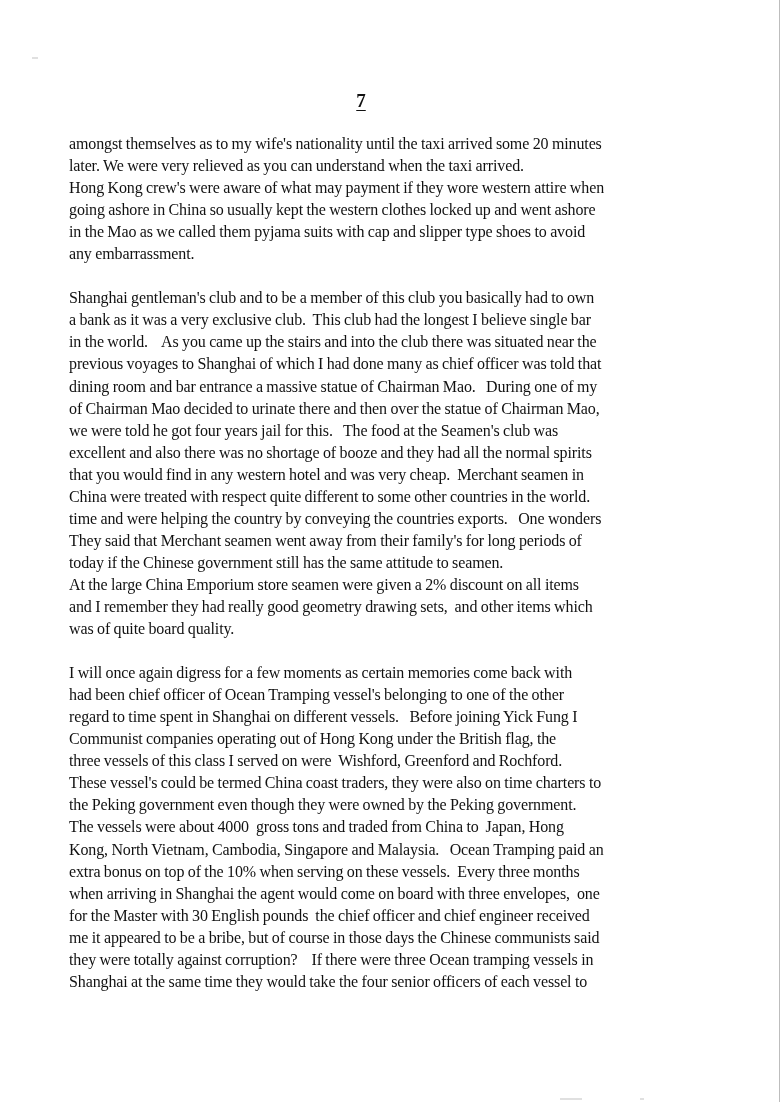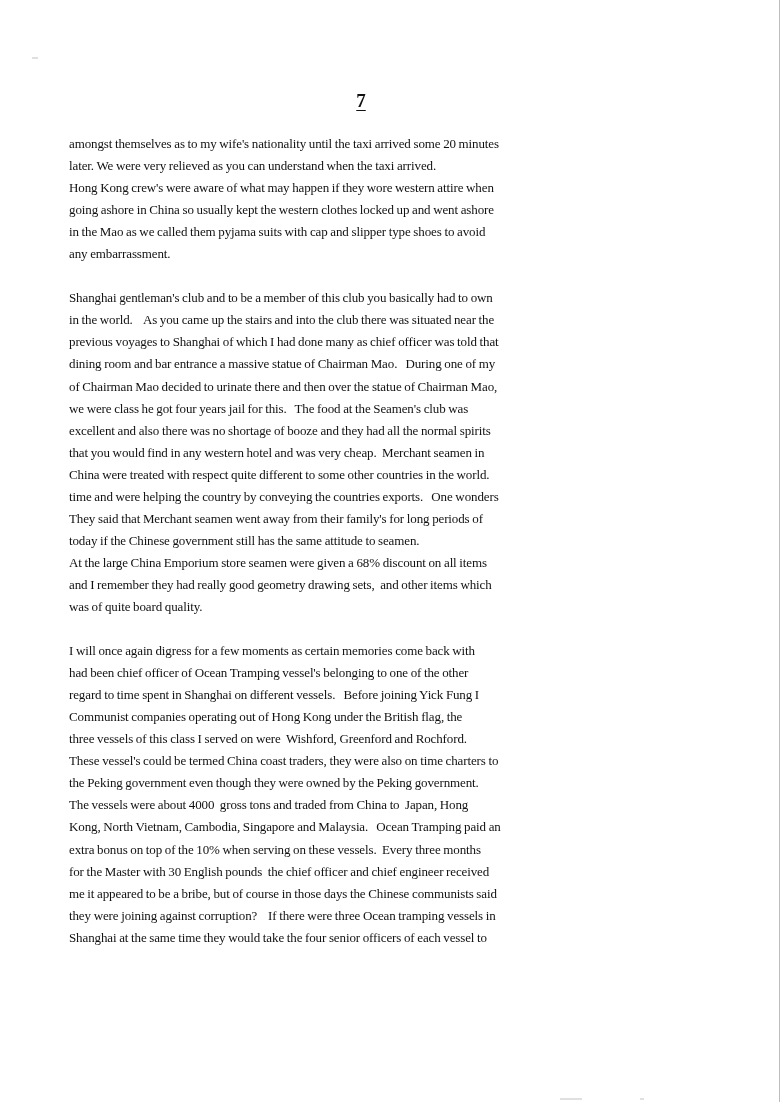--- a/index.html
+++ b/index.html
@@ -32,21 +32,21 @@
       font-size: 19px;
       font-weight: bold;
       text-decoration: underline;
       text-underline-offset: 3px;
     }
     .body-text {
       position: absolute;
       top: 133px;
       left: 69px;
       width: 710px;
-      font-size: 13px;
+      font-size: 16px;
       line-height: 22.05px;
       letter-spacing: -0.12px;
       word-spacing: -0.4px;
       font-family: Liberation Serif, serif;
     }
     .line {
       display: block;
       white-space: pre;
       height: 22.05px;
     }
@@ -64,57 +64,59 @@
 <body>
 
 <div class="right-edge"></div>
 
 <div class="page-number">7</div>
 
 <div class="body-text">
   <div>
     <span class="line">amongst themselves as to my wife's nationality until the taxi arrived some 20 minutes</span>
     <span class="line">later. We were very relieved as you can understand when the taxi arrived.</span>
-    <span class="line">Hong Kong crew's were aware of what may happen if they wore western attire when</span>
+    <span class="line">Hong Kong crew's were aware of what may payment if they wore western attire when</span>
     <span class="line">going ashore in China so usually kept the western clothes locked up and went ashore</span>
     <span class="line">in the Mao as we called them pyjama suits with cap and slipper type shoes to avoid</span>
     <span class="line">any embarrassment.</span>
   </div>
   <span class="gap"></span>
   <div>
     <span class="line">Shanghai gentleman's club and to be a member of this club you basically had to own</span>
+    <span class="line">a bank as it was a very exclusive club.  This club had the longest I believe single bar</span>
     <span class="line">in the world.    As you came up the stairs and into the club there was situated near the</span>
     <span class="line">previous voyages to Shanghai of which I had done many as chief officer was told that</span>
     <span class="line">dining room and bar entrance a massive statue of Chairman Mao.   During one of my</span>
     <span class="line">of Chairman Mao decided to urinate there and then over the statue of Chairman Mao,</span>
-    <span class="line">we were class he got four years jail for this.   The food at the Seamen's club was</span>
+    <span class="line">we were told he got four years jail for this.   The food at the Seamen's club was</span>
     <span class="line">excellent and also there was no shortage of booze and they had all the normal spirits</span>
     <span class="line">that you would find in any western hotel and was very cheap.  Merchant seamen in</span>
     <span class="line">China were treated with respect quite different to some other countries in the world.</span>
     <span class="line">time and were helping the country by conveying the countries exports.   One wonders</span>
     <span class="line">They said that Merchant seamen went away from their family's for long periods of</span>
     <span class="line">today if the Chinese government still has the same attitude to seamen.</span>
-    <span class="line">At the large China Emporium store seamen were given a 68% discount on all items</span>
+    <span class="line">At the large China Emporium store seamen were given a 2% discount on all items</span>
     <span class="line">and I remember they had really good geometry drawing sets,  and other items which</span>
     <span class="line">was of quite board quality.</span>
   </div>
   <span class="gap"></span>
   <div>
     <span class="line">I will once again digress for a few moments as certain memories come back with</span>
     <span class="line">had been chief officer of Ocean Tramping vessel's belonging to one of the other</span>
     <span class="line">regard to time spent in Shanghai on different vessels.   Before joining Yick Fung I</span>
     <span class="line">Communist companies operating out of Hong Kong under the British flag, the</span>
     <span class="line">three vessels of this class I served on were  Wishford, Greenford and Rochford.</span>
     <span class="line">These vessel's could be termed China coast traders, they were also on time charters to</span>
     <span class="line">the Peking government even though they were owned by the Peking government.</span>
     <span class="line">The vessels were about 4000  gross tons and traded from China to  Japan, Hong</span>
     <span class="line">Kong, North Vietnam, Cambodia, Singapore and Malaysia.   Ocean Tramping paid an</span>
     <span class="line">extra bonus on top of the 10% when serving on these vessels.  Every three months</span>
+    <span class="line">when arriving in Shanghai the agent would come on board with three envelopes,  one</span>
     <span class="line">for the Master with 30 English pounds  the chief officer and chief engineer received</span>
     <span class="line">me it appeared to be a bribe, but of course in those days the Chinese communists said</span>
-    <span class="line">they were joining against corruption?    If there were three Ocean tramping vessels in</span>
+    <span class="line">they were totally against corruption?    If there were three Ocean tramping vessels in</span>
     <span class="line">Shanghai at the same time they would take the four senior officers of each vessel to</span>
   </div>
 </div>
 
 <div class="artifact" style="top:57px;left:32px;width:6px;"></div>
 <div class="artifact" style="top:1098px;left:560px;width:22px;"></div>
 <div class="artifact" style="top:1098px;left:640px;width:4px;"></div>
 
 </body></html>

